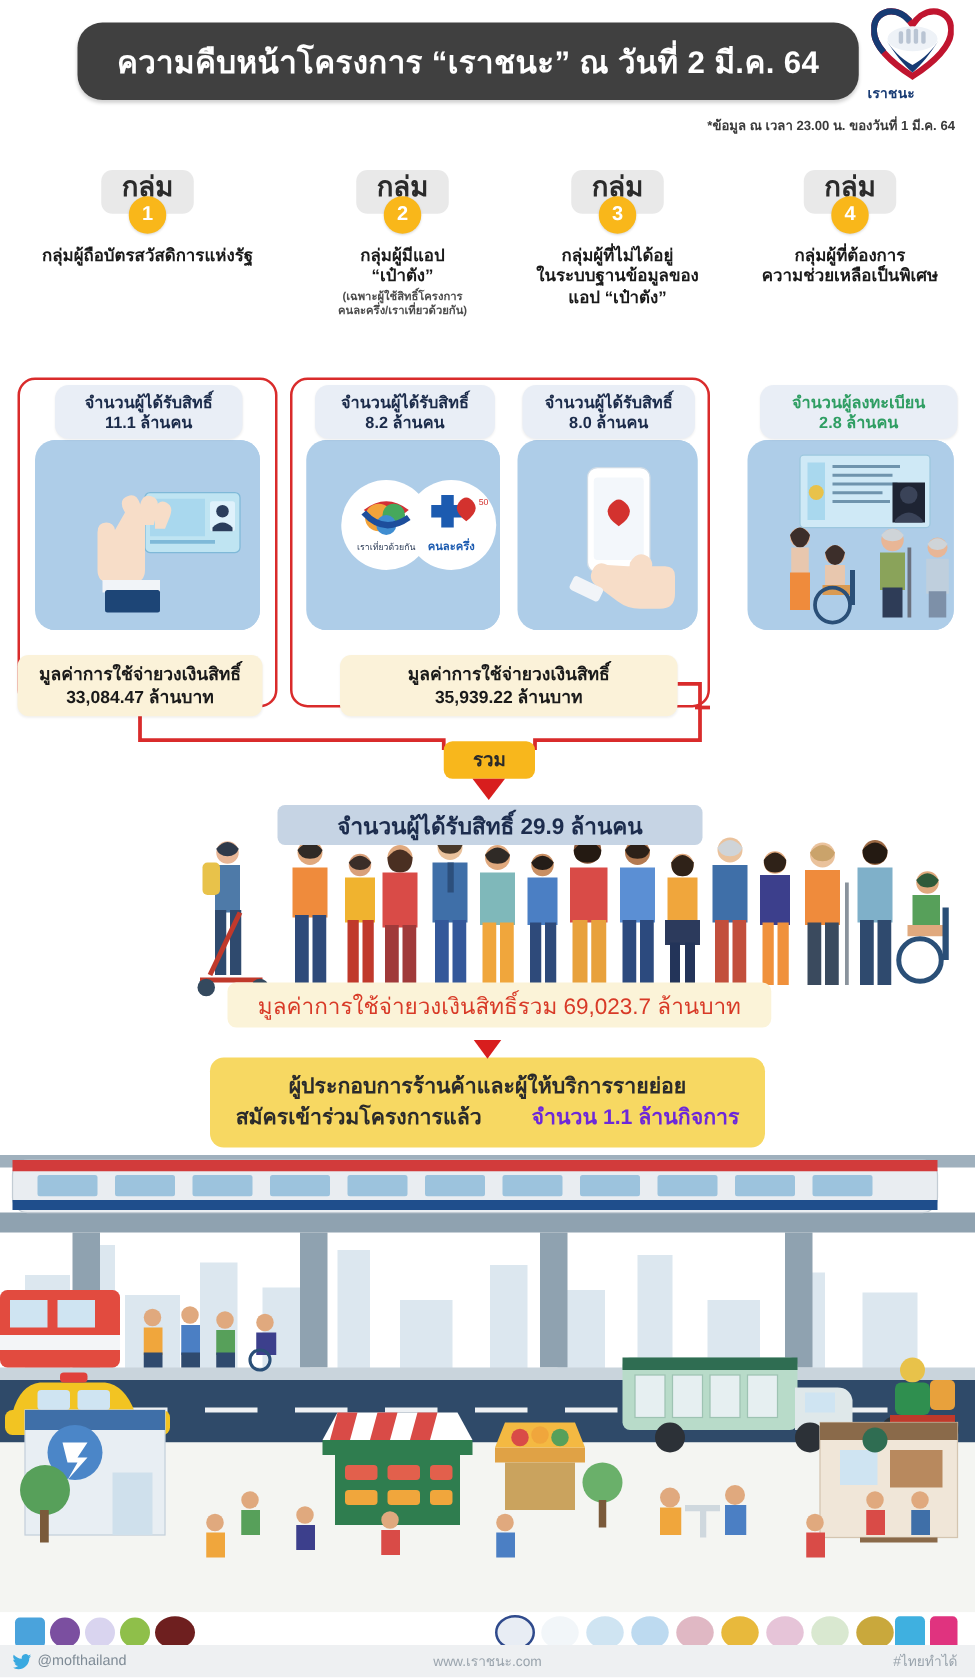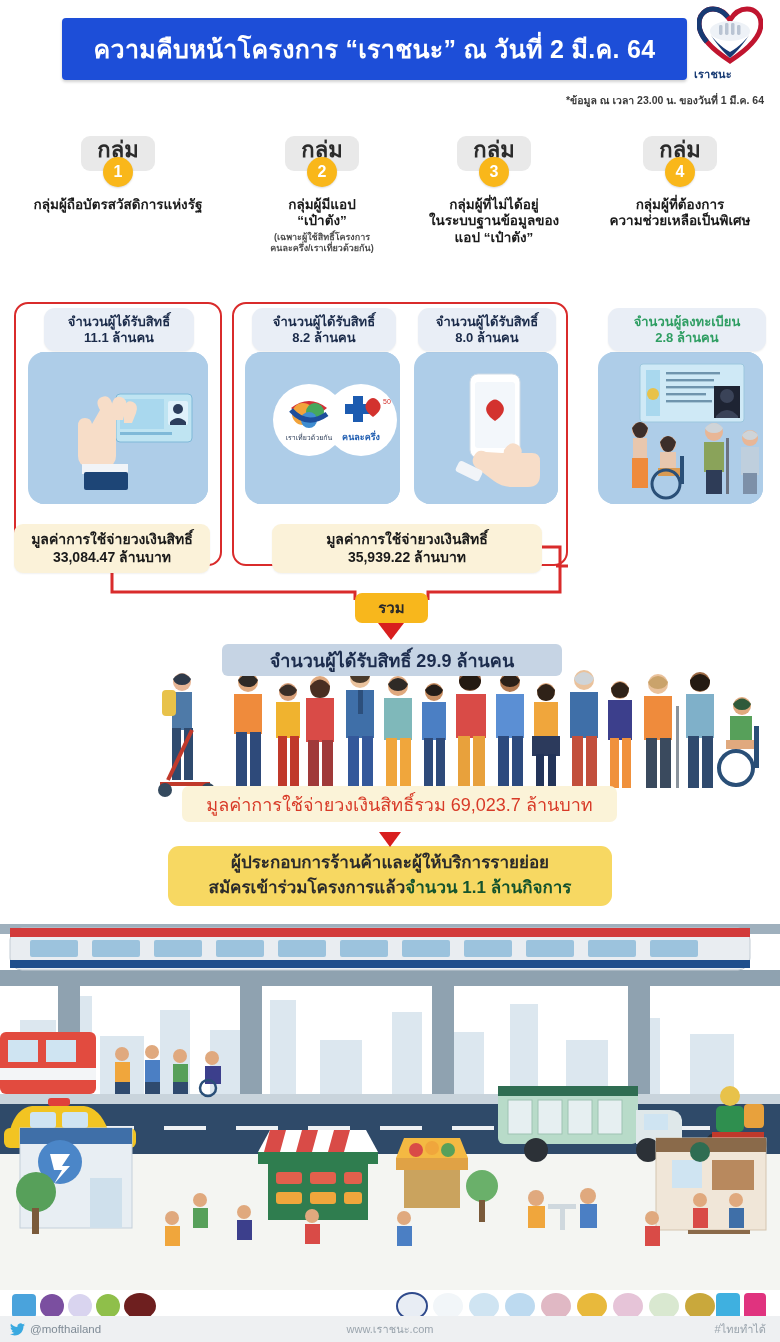--- a/index.html
+++ b/index.html
@@ -9,21 +9,21 @@
     background: #ffffff;
     overflow: hidden;
     position: relative;
   }
   .page { position: relative; width: 780px; height: 1342px; background:#fff; }
 
   
   .header-wrap { position:absolute; top:0; left:0; width:780px; height:120px; }
   .title-bar {
     position:absolute; left:62px; top:18px; width:625px; height:62px;
-    background:#1d4ed8; border-radius:4px;
+    background:#404040; border-radius:20px;
     display:flex; align-items:center; justify-content:center;
     box-shadow: 0 2px 3px rgba(0,0,0,.18);
   }
   .title-bar .title-text {
     color:#ffffff; font-size:25px; font-weight:bold; letter-spacing:.3px;
     white-space:nowrap;
   }
   .brand-logo { position:absolute; right:14px; top:6px; width:72px; height:82px; text-align:left; }
   .heart-svg { width:66px; height:58px; display:block; margin:0 auto; }
   .brand-caption { font-size:11px; font-weight:bold; color:#173a73; margin-top:1px; letter-spacing:.2px;}
@@ -117,26 +117,26 @@
     position:absolute; left:222px; top:644px; width:340px; height:32px;
     background:#c6d4e4; border-radius:6px; display:flex; align-items:center; justify-content:center;
     font-size:18px; font-weight:bold; color:#1c2c4d; z-index:6;
   }
   .total-value-bar {
     position:absolute; left:182px; top:786px; width:435px; height:36px;
     background:#fbf3d8; border-radius:7px; display:flex; align-items:center; justify-content:center;
     font-size:18px; font-weight:normal; color:#d83a27; z-index:6;
   }
   .merchant-box {
-    position:absolute; left:168px; top:846px; width:444px; height:60px;
+    position:absolute; left:168px; top:846px; width:444px; height:72px;
     background:#f7d862; border-radius:11px;
     display:flex; flex-direction:column; align-items:center; justify-content:center;
     font-size:17px; font-weight:bold; color:#2b2b2b; line-height:1.45; z-index:6; text-align:center;
   }
-  .merchant-box .hl { color:#14532d; }
+  .merchant-box .hl { color:#6d28d9;padding-left:40px; }
   .merchant-arrow {
     position:absolute; left:379px; top:832px; width:0;height:0;
     border-left:11px solid transparent;border-right:11px solid transparent;
     border-top:15px solid #d81e1e; z-index:7;
   }
 
   
   .city { position:absolute; left:0; top:900px; width:780px; height:390px; overflow:hidden; }
 
   

